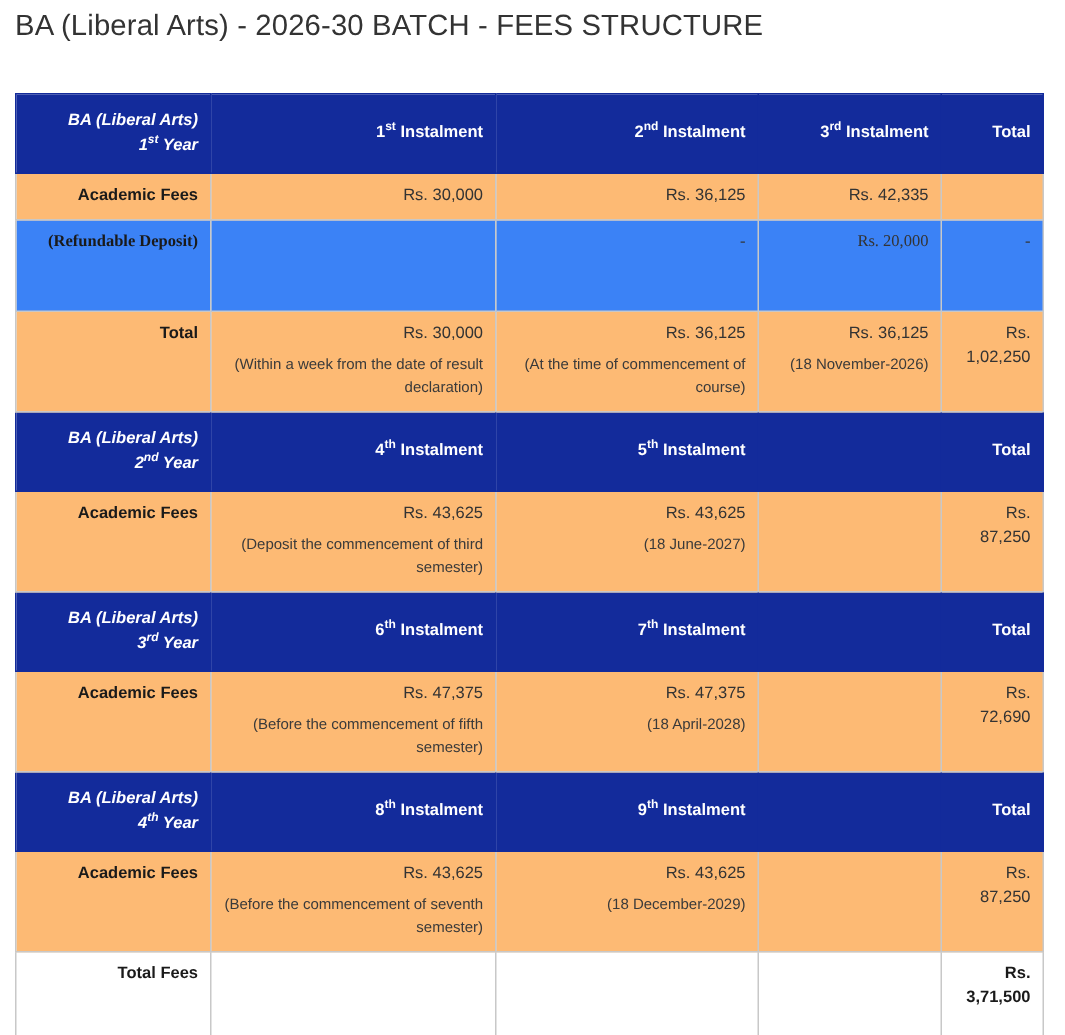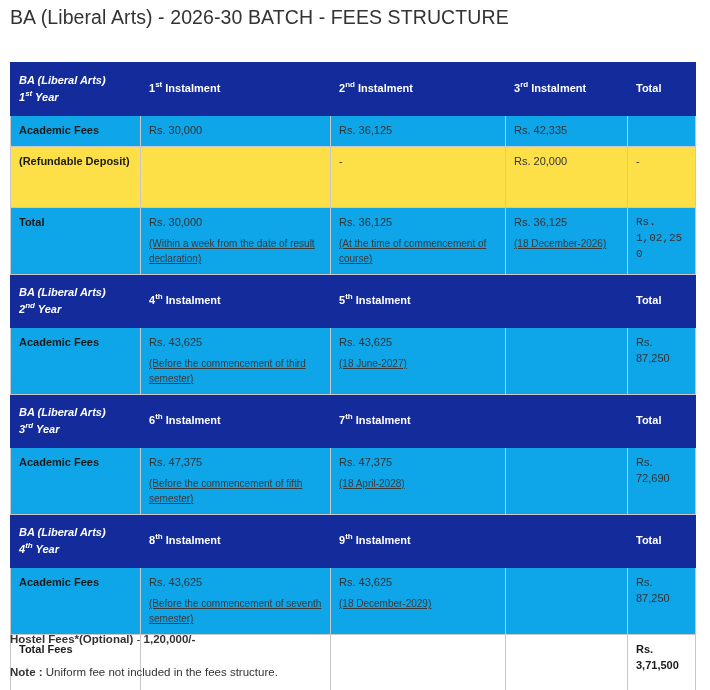--- a/index.html
+++ b/index.html
@@ -12,20 +12,21 @@
     height: 690px;
     font-family: "Liberation Sans", sans-serif;
     color: #333333;
     overflow: hidden;
   }
   .page {
     position: relative;
     width: 703px;
     height: 690px;
     box-sizing: border-box;
+    text-align: right;
   }
   .page-title {
     position: absolute;
     left: 10px;
     top: 6px;
     font-size: 19.5px;
     font-weight: 400;
     color: #333333;
     letter-spacing: 0.1px;
     white-space: nowrap;
@@ -65,36 +66,35 @@
   }
   tr.header-row td.year-cell {
     line-height: 1.55;
     font-style: italic;
   }
   tr.header-row sup {
     font-size: 8px;
     vertical-align: super;
     line-height: 0;
   }
-  tr.shaded td { background: #0ea5e9; }
-  tr.plain td { background: #fde047; }
+  tr.shaded td { background: #fdba74; }
+  tr.plain td { background: #3b82f6; font-family: Liberation Serif, serif; }
 
   td.label { font-weight: bold; color: #1a1a1a; }
-  td.total-val { font-weight: normal; font-family: Liberation Mono, monospace; }
+  td.total-val { font-weight: normal; }
   tr.grand-total td { background: #ffffff; }
   tr.grand-total td.label,
   tr.grand-total td.grand-amount { font-weight: bold; color: #1a1a1a; }
 
   .sub-note {
     display: block;
     margin-top: 5px;
     font-size: 10px;
     color: #3a3a3a;
     line-height: 1.5;
-    text-decoration: underline;
   }
   .cell-main { display: block; }
 
   .tall td { height: 46px; }
   .xtall td { height: 52px; }
 
   .footer-hostel {
     position: absolute;
     left: 10px;
     top: 633px;
@@ -167,21 +167,21 @@
         <td>
           <span class="cell-main">Rs. 30,000</span>
           <span class="sub-note">(Within a week from the date of result declaration)</span>
         </td>
         <td>
           <span class="cell-main">Rs. 36,125</span>
           <span class="sub-note">(At the time of commencement of course)</span>
         </td>
         <td>
           <span class="cell-main">Rs. 36,125</span>
-          <span class="sub-note">(18 December-2026)</span>
+          <span class="sub-note">(18 November-2026)</span>
         </td>
         <td class="total-val">Rs. 1,02,250</td>
       </tr>
 
       <tr class="header-row">
         <td class="year-cell">
           <span>BA (Liberal Arts)</span><br>
           <span>2</span><sup>nd</sup><span> Year</span>
         </td>
         <td>
@@ -191,21 +191,21 @@
           <span>5</span><sup>th</sup><span> Instalment</span>
         </td>
         <td></td>
         <td>Total</td>
       </tr>
 
       <tr class="shaded xtall">
         <td class="label">Academic Fees</td>
         <td>
           <span class="cell-main">Rs. 43,625</span>
-          <span class="sub-note">(Before the commencement of third semester)</span>
+          <span class="sub-note">(Deposit the commencement of third semester)</span>
         </td>
         <td>
           <span class="cell-main">Rs. 43,625</span>
           <span class="sub-note">(18 June-2027)</span>
         </td>
         <td></td>
         <td>Rs. 87,250</td>
       </tr>
 
       <tr class="header-row">
@@ -270,21 +270,15 @@
         <td class="label">Total Fees</td>
         <td></td>
         <td></td>
         <td></td>
         <td class="grand-amount">Rs. 3,71,500</td>
       </tr>
 
     </tbody>
   </table>
 
-  <div class="footer-hostel">
-    <span>Hostel Fees*(Optional)</span><span class="sep"> - </span><span>1,20,000/-</span>
-  </div>
-
-  <div class="footer-note">
-    <b>Note :</b><span> Uniform fee not included in the fees structure.</span>
-  </div>
+
 
 </div>
 
 </body></html>

